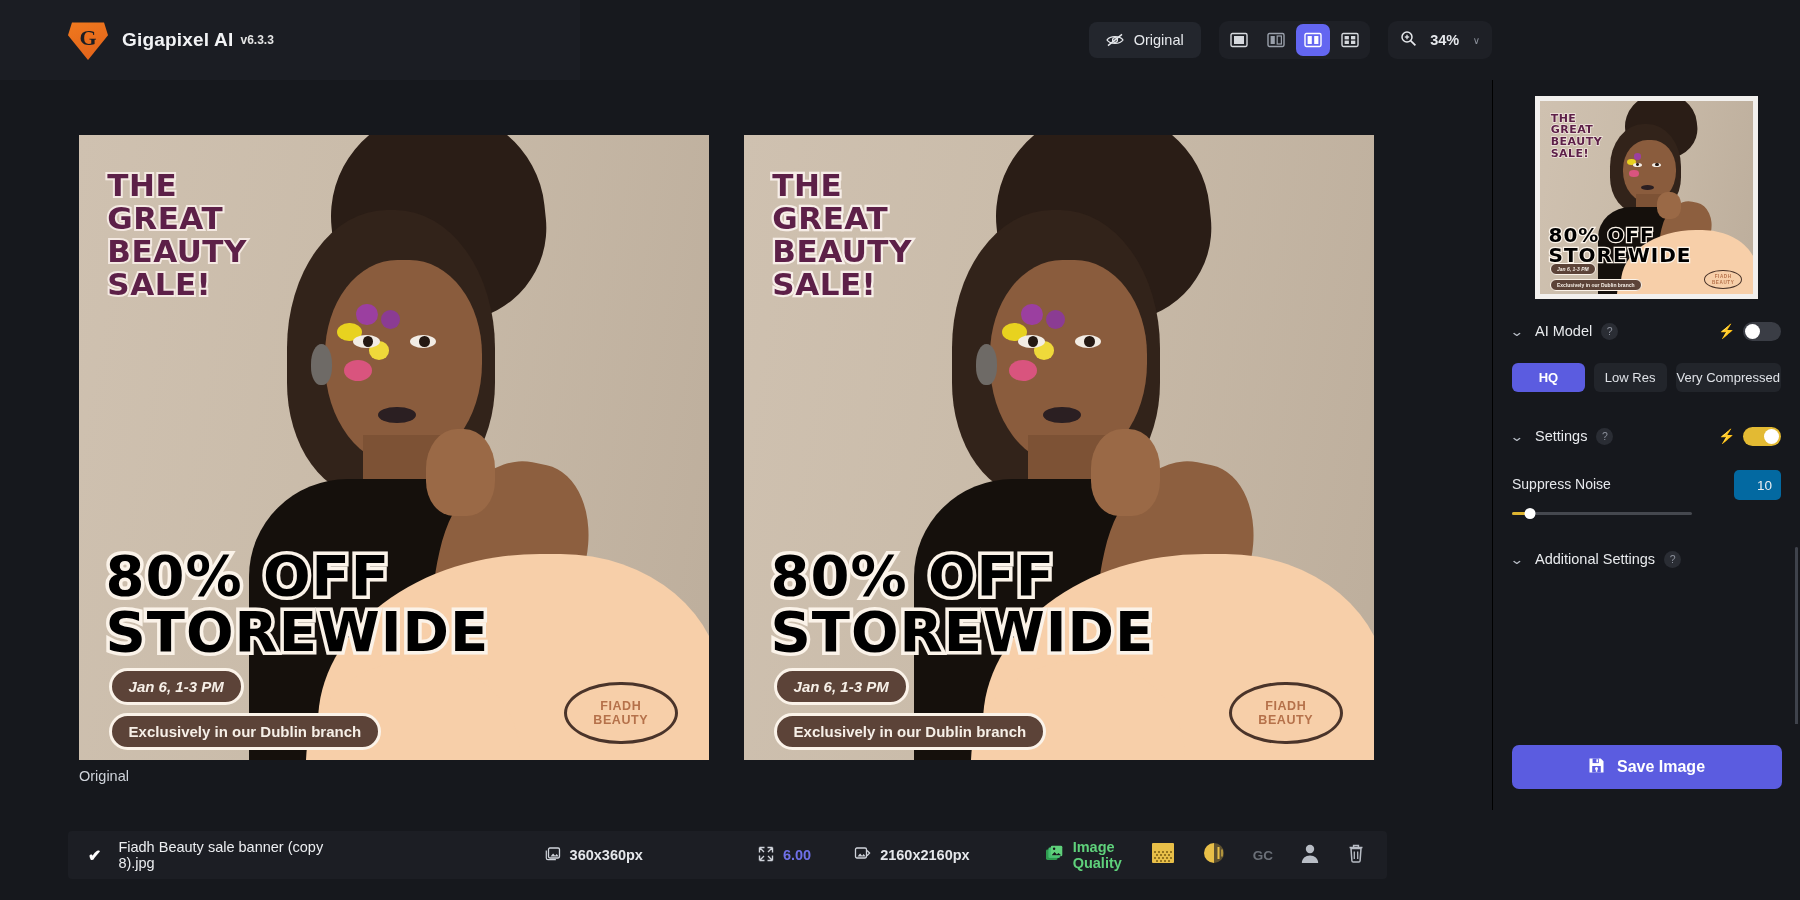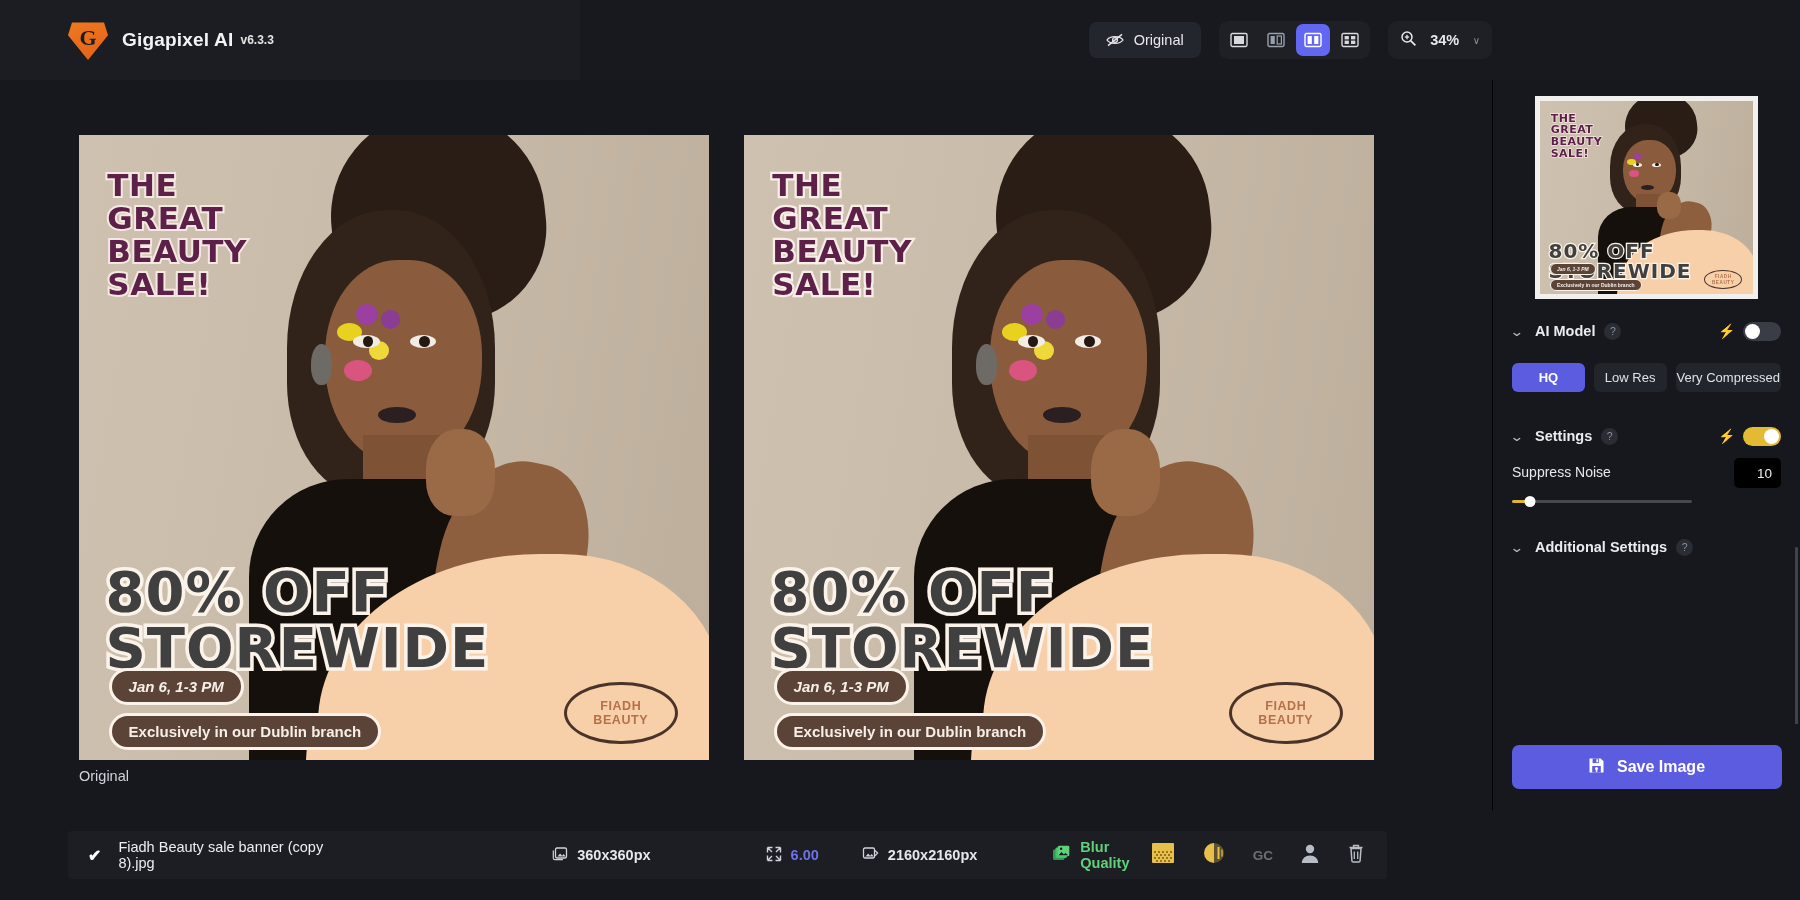--- a/index.html
+++ b/index.html
@@ -213,27 +213,26 @@
     color: #5d2048;
     letter-spacing: .5px;
     -webkit-text-stroke: 4px #f4e9e2;
     paint-order: stroke fill;
     text-transform: uppercase;
   }
   .hl2 {
     position: absolute; left: 4.2%; top: 66%;
     font-family: "DejaVu Sans", sans-serif;
     font-weight: bold; font-size: 56px; line-height: 1.0;
-    color: #404040;
+    color: #000000;
     letter-spacing: 1px;
     -webkit-text-stroke: 7px #fbf3e9;
     paint-order: stroke fill;
     text-transform: uppercase;
     white-space: nowrap;
-    margin-top: 16px;
   }
   .chip {
     position: absolute;
     background: #5c4338;
     color: #f6efe7;
     font-size: 15px; font-weight: bold;
     padding: 7px 17px;
     border-radius: 20px;
     border: 3px solid #fbf3e9;
     white-space: nowrap;
@@ -338,21 +337,21 @@
   .section-head {
     display: flex; align-items: center;
     padding: 0 19px; height: 44px;
     gap: 9px;
   }
   .chev {
     color: #b9bec7; font-size: 13px; width: 14px;
     transform: scaleX(1.35);
   }
   .section-title {
-    color: #e9ebee; font-size: 14.5px; font-weight: bold;
+    color: #e9ebee; font-size: 14.5px; font-weight: normal;
   }
   .help-dot {
     width: 17px; height: 17px; border-radius: 50%;
     background: #2a2d34; color: #8b909b;
     font-size: 10.5px; display: flex; align-items: center; justify-content: center;
   }
   .head-right {
     margin-left: auto; display: flex; align-items: center; gap: 7px;
   }
   .bolt { font-size: 14px; }
@@ -376,28 +375,28 @@
   .model-btn {
     flex: 1; height: 29px; border-radius: 6px;
     background: #22252b; color: #dfe2e7;
     font-size: 13px;
     display: flex; align-items: center; justify-content: center;
     white-space: nowrap;
   }
   .model-btn.sel { background: #5b5ce0; color: #fff; font-weight: bold; }
   .model-btn.wide { flex: 1.45; }
 
-  .slider-block { padding: 0 19px; margin-top: 6px; }
+  .slider-block { padding: 0 19px; margin-top: 18px; }
   .slider-top {
     display: flex; align-items: flex-start; justify-content: space-between;
   }
   .slider-label { color: #e6e8ec; font-size: 14px; }
   .val-box {
     width: 47px; height: 30px; border-radius: 5px;
-    background: #000000; color: #eceef1;
+    background: #0369a1; color: #eceef1;
     font-size: 13.5px;
     display: flex; align-items: center; justify-content: flex-end;
     padding-right: 9px;
     margin-top: -6px;
   }
   .track {
     margin-top: 12px; height: 3px; border-radius: 2px;
     background: #45484f; position: relative; width: 180px;
   }
   .track .fill {
@@ -797,21 +796,21 @@
       <span class="meta m4">
         <span>
           <svg width="19" height="17" viewBox="0 0 19 17">
             <rect x="1" y="4.5" width="11.5" height="10.5" rx="1.4" fill="#2f9b4f"></rect>
             <rect x="3.4" y="2.6" width="11.5" height="10.5" rx="1.4" fill="#45c070"></rect>
             <rect x="5.8" y="0.8" width="11.5" height="10.5" rx="1.4" fill="#5fd17b"></rect>
             <circle cx="9.1" cy="3.8" r="1.2" fill="#16181d"></circle>
             <path d="M6.6 10.3l3-3.4 2.2 2.6 1.6-1.6 2.8 2.4z" fill="#16181d"></path>
           </svg>
         </span>
-        <span class="green-txt">Blur Quality</span>
+        <span class="green-txt">Image Quality</span>
       </span>
 
       <span class="right-icons">
         <span>
           <svg width="24" height="22" viewBox="0 0 24 22">
             <rect x="1" y="1" width="22" height="20" rx="1" fill="#e8bf48"></rect>
             <g fill="#7a5d12">
               <circle cx="4" cy="10" r="1"></circle>
                 <circle cx="8" cy="10" r="1"></circle>
                 <circle cx="12" cy="10" r="1"></circle>

